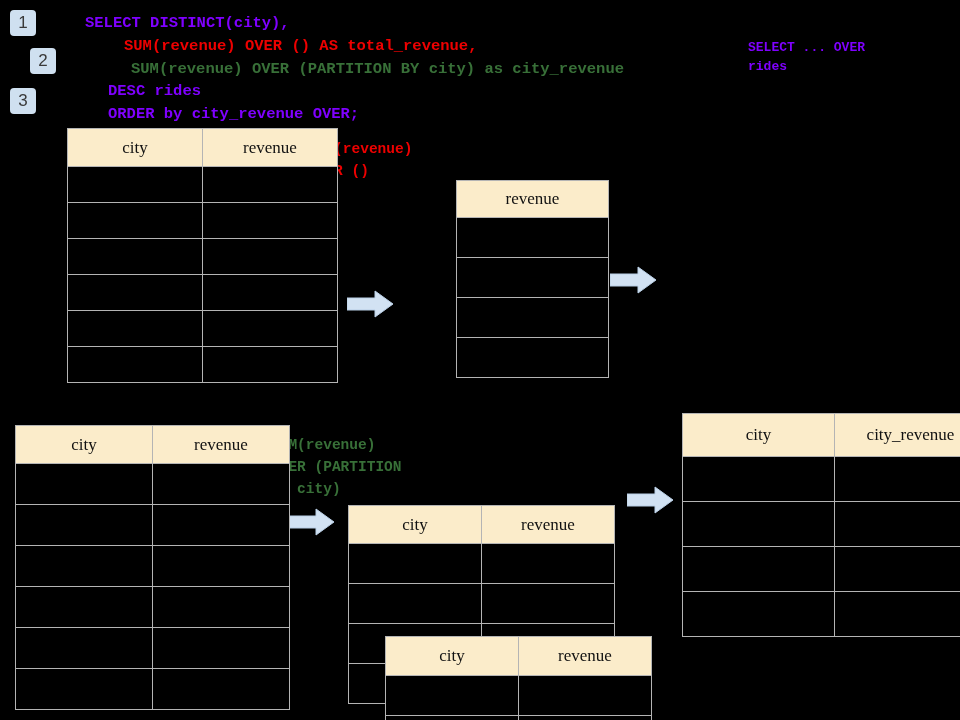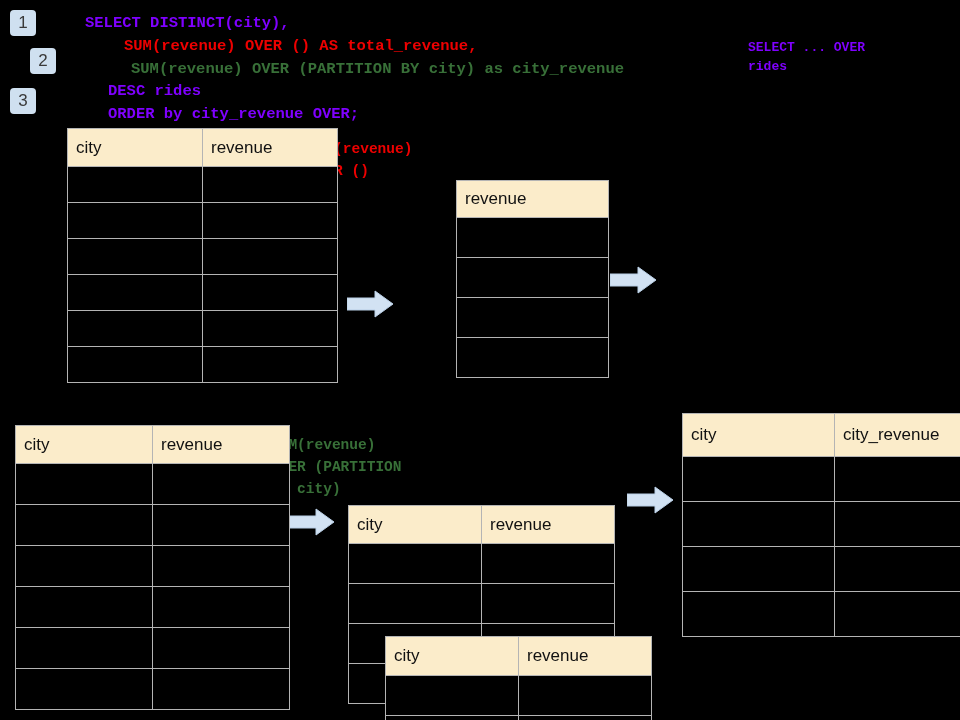--- a/index.html
+++ b/index.html
@@ -76,25 +76,26 @@
     table-layout: fixed;
   }
   .tbl td {
     border: 1px solid #b4b4b4;
     padding: 0;
     background: #000000;
   }
   .tbl td.hdr {
     background: #fbecca;
     color: #111111;
-    font-family: Liberation Sans, sans-serif;
+    font-family: Liberation Serif, serif;
     font-size: 17px;
     padding: 0 8px;
     vertical-align: middle;
     white-space: nowrap;
+    text-align: center;
   }
 
   
   .arrow {
     position: absolute;
     display: block;
   }
 </style>
 </head>
 <body>

